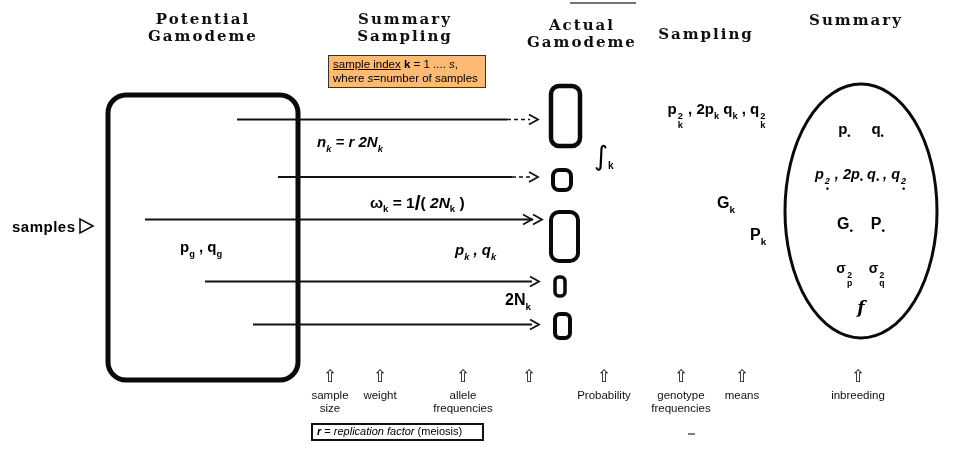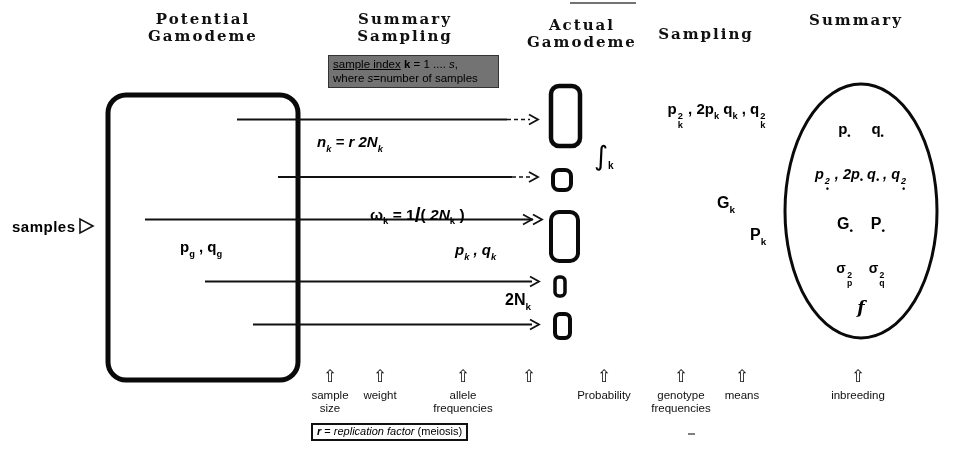--- a/index.html
+++ b/index.html
@@ -2,41 +2,41 @@
 <html><head>
 <meta charset="utf-8">
 <style>
   html,body{margin:0;padding:0;background:#fff;}
   .canvas{position:relative;width:960px;height:450px;background:#ffffff;overflow:hidden;
           font-family:"Liberation Sans",sans-serif;color:#000;}
   svg.layer{position:absolute;left:0;top:0;}
   .abs{position:absolute;white-space:nowrap;}
   .hdr{position:absolute;font-family:"DejaVu Serif",serif;font-weight:700;font-size:15px;
        line-height:17px;text-align:center;letter-spacing:2px;color:#111;}
-  .note-box{position:absolute;border:1px solid #333;background:#737373;padding:1px 20px 2px 4px;
+  .note-box{position:absolute;border:1px solid #333;background:#fdba74;padding:1px 7px 2px 4px;
             font-size:11.5px;line-height:14px;white-space:nowrap;}
   .f{position:absolute;font-weight:700;white-space:nowrap;}
   .bi{font-style:italic;}
   sub{font-size:0.62em;vertical-align:-0.5em;line-height:0;}
   sup{font-size:0.62em;vertical-align:0.55em;line-height:0;}
   .ss{display:inline-flex;flex-direction:column;align-items:center;font-size:0.62em;
       line-height:0.95;vertical-align:-0.55em;margin:0 1px;}
   .ss sup,.ss sub{font-size:1em;line-height:0.95;vertical-align:baseline;}
   .sl{font-size:1.35em;vertical-align:-0.12em;}
   .integral{position:absolute;font-family:"DejaVu Sans",sans-serif;font-size:27px;font-weight:400;}
   .integral sub{font-family:"Liberation Sans",sans-serif;font-weight:700;font-size:10px;
                 vertical-align:-0.35em;}
   .ell-row{position:absolute;left:781px;width:160px;text-align:center;font-weight:700;
            white-space:nowrap;}
   .meiosis{position:absolute;left:12px;top:218px;font-size:15px;font-weight:700;letter-spacing:0.5px;}
   .ann{position:absolute;width:96px;text-align:center;color:#111;}
   .ann .arr{display:block;font-size:17px;line-height:18px;font-family:"DejaVu Sans",sans-serif;}
   .ann .lbl{font-size:11.5px;line-height:13px;margin-top:4px;}
   .rep-box{position:absolute;left:311px;top:423px;border:2px solid #111;background:#fff;
-           padding:0 4px 1px 4px;font-size:11px;line-height:13px;white-space:nowrap;}
+           padding:0 20px 1px 4px;font-size:11px;line-height:13px;white-space:nowrap;}
   .serif-it{font-family:"DejaVu Serif",serif;font-style:italic;}
 </style>
 </head>
 <body>
 
 <div class="canvas">
 
   <svg class="layer" width="960" height="450" viewBox="0 0 960 450">
 
     <line x1="570" y1="3" x2="636" y2="3" stroke="#444" stroke-width="1.5"></line>
@@ -100,21 +100,21 @@
 
   <div class="note-box" style="left:328px;top:55px;">
     <div><u>sample index</u> <b>k</b> = 1 .... <i>s</i>,</div>
     <div>where <i>s</i>=number of samples</div>
   </div>
 
   <div class="meiosis">samples</div>
 
   <div class="f" style="left:180px;top:238px;font-size:15px;">p<sub>g</sub> , q<sub>g</sub></div>
   <div class="f bi" style="left:317px;top:133px;font-size:15px;">n<sub>k</sub> = r 2N<sub>k</sub></div>
-  <div class="f" style="left:370px;top:191px;font-size:15.5px;margin-top:12px;">ω<sub>k</sub> = 1<span class="sl">/</span>( <i>2N</i><sub>k</sub> )</div>
+  <div class="f" style="left:370px;top:191px;font-size:15.5px;">ω<sub>k</sub> = 1<span class="sl">/</span>( <i>2N</i><sub>k</sub> )</div>
   <div class="f bi" style="left:455px;top:241px;font-size:15px;">p<sub>k</sub> , q<sub>k</sub></div>
   <div class="f" style="left:505px;top:291px;font-size:16px;">2N<sub>k</sub></div>
   <div class="integral abs" style="left:594px;top:140px;">∫<sub>k</sub></div>
 
   <div class="f" style="left:632px;top:100px;width:170px;text-align:center;font-size:15px;">p<span class="ss">
         <sup>2</sup>
         <sub>k</sub>
       </span> , 2p<sub>k</sub> q<sub>k</sub> , q<span class="ss">
         <sup>2</sup>
         <sub>k</sub>

